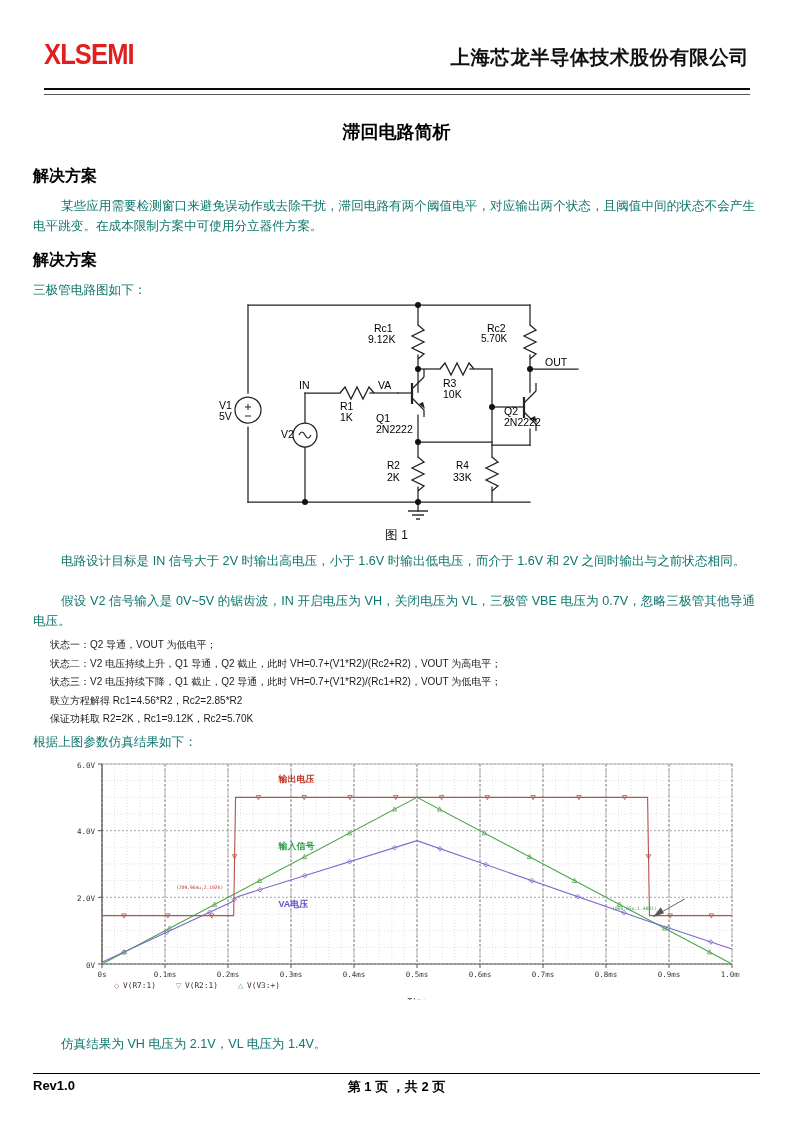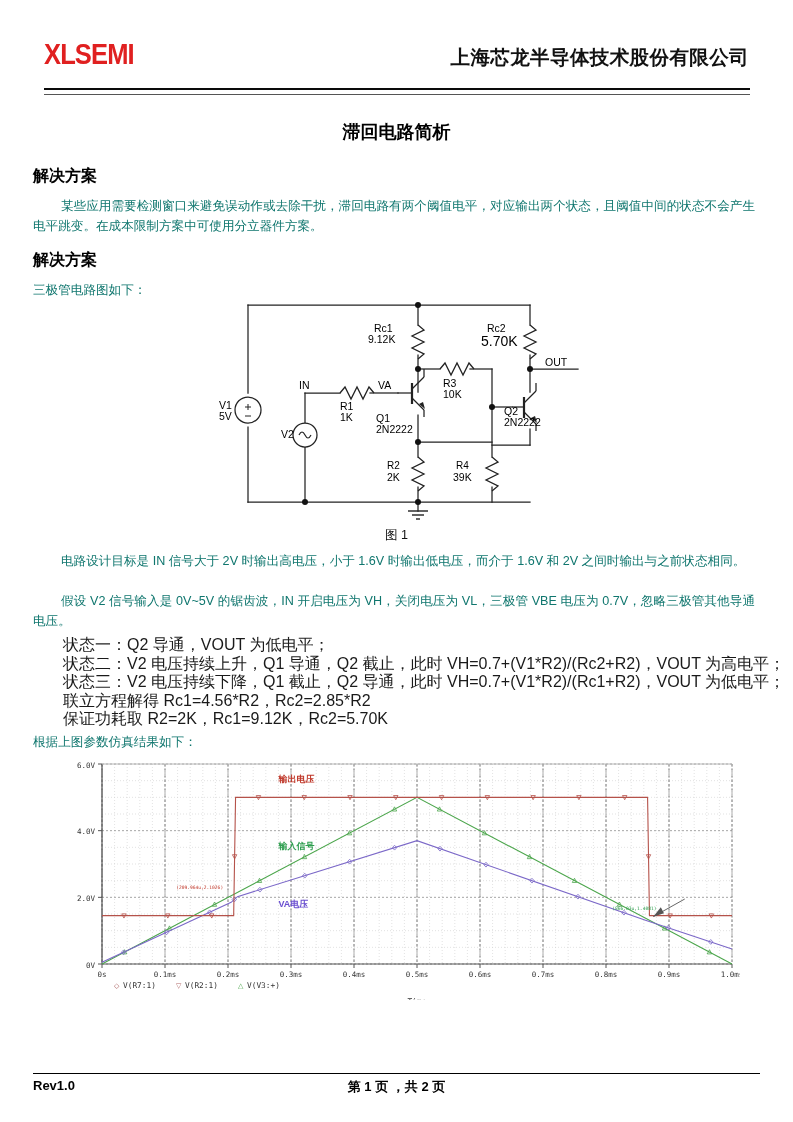--- a/index.html
+++ b/index.html
@@ -58,21 +58,21 @@
   .fig-caption{
     position:absolute;width:793px;left:0;text-align:center;
     font-size:12.6px;color:#111;
   }
 
   
   .state-list{
     position:absolute;left:0;top:636px;width:793px;
   }
   .state-line{
-    padding-left:63px;font-size:16px;line-height:18.6px;color:#1a1a1a;
+    padding-left:50px;font-size:10px;line-height:18.6px;color:#1a1a1a;
     white-space:nowrap;
   }
 
   
   .chart-wrap{
     position:absolute;left:60px;top:752px;width:680px;height:248px;
   }
   .chart-svg{display:block;}
 
   
@@ -230,27 +230,27 @@
     <div style="position:absolute;left:545px;top:59px;font-size:10.5px;">OUT</div>
     <div style="position:absolute;left:340px;top:103px;font-size:10.5px;">R1</div>
     <div style="position:absolute;left:340px;top:114px;font-size:10.5px;">1K</div>
     <div style="position:absolute;left:376px;top:115px;font-size:10.5px;">Q1</div>
     <div style="position:absolute;left:376px;top:126px;font-size:10.5px;">2N2222</div>
     <div style="position:absolute;left:504px;top:108px;font-size:10.5px;">Q2</div>
     <div style="position:absolute;left:504px;top:119px;font-size:10.5px;">2N2222</div>
     <div style="position:absolute;left:374px;top:25px;font-size:10.5px;">Rc1</div>
     <div style="position:absolute;left:368px;top:36px;font-size:10.5px;">9.12K</div>
     <div style="position:absolute;left:487px;top:25px;font-size:10.5px;">Rc2</div>
-    <div style="position:absolute;left:481px;top:36px;font-size:14px;">5.70K</div>
+    <div style="position:absolute;left:481px;top:36px;font-size:10px;">5.70K</div>
     <div style="position:absolute;left:443px;top:80px;font-size:10.5px;">R3</div>
     <div style="position:absolute;left:443px;top:91px;font-size:10.5px;">10K</div>
     <div style="position:absolute;left:387px;top:163px;font-size:10px;">R2</div>
     <div style="position:absolute;left:387px;top:174px;font-size:10.5px;">2K</div>
     <div style="position:absolute;left:456px;top:163px;font-size:10px;">R4</div>
-    <div style="position:absolute;left:453px;top:174px;font-size:10.5px;">39K</div>
+    <div style="position:absolute;left:453px;top:174px;font-size:10.5px;">33K</div>
   </div>
 
   <div class="fig-caption" style="top:527px;">图 1</div>
 
   <div class="para indent" style="top:551px;">电路设计目标是 IN 信号大于 2V 时输出高电压，小于 1.6V 时输出低电压，而介于 1.6V 和 2V 之间时输出与之前状态相同。</div>
   <div class="para indent" style="top:591px;">假设 V2 信号输入是 0V~5V 的锯齿波，IN 开启电压为 VH，关闭电压为 VL，三极管 VBE 电压为 0.7V，忽略三极管其他导通电压。</div>
 
   <div class="state-list">
     <div class="state-line">状态一：Q2 导通，VOUT 为低电平；</div>
     <div class="state-line">状态二：V2 电压持续上升，Q1 导通，Q2 截止，此时 VH=0.7+(V1*R2)/(Rc2+R2)，VOUT 为高电平；</div>
@@ -431,18 +431,19 @@
         <text x="63" y="236" font-size="7.8" font-family="&quot;DejaVu Sans Mono&quot;, monospace" fill="#333">V(R7:1)</text>
         <text x="116" y="236" font-size="7" font-family="&quot;DejaVu Sans&quot;, sans-serif" fill="#b06a6a">▽</text>
         <text x="125" y="236" font-size="7.8" font-family="&quot;DejaVu Sans Mono&quot;, monospace" fill="#333">V(R2:1)</text>
         <text x="178" y="236" font-size="7" font-family="&quot;DejaVu Sans&quot;, sans-serif" fill="#4ca64c">△</text>
         <text x="187" y="236" font-size="7.8" font-family="&quot;DejaVu Sans Mono&quot;, monospace" fill="#333">V(V3:+)</text>
         <text x="357" y="252" text-anchor="middle" font-size="7.8" font-family="&quot;DejaVu Sans Mono&quot;, monospace" fill="#333">Time</text>
       </svg>
   </div>
 
 
+  <div class="para indent" style="top:1034px;">仿真结果为 VH 电压为 2.1V，VL 电压为 1.4V。</div>
 
   <div class="footer-rule"></div>
   <div class="footer-left">Rev1.0</div>
   <div class="footer-center">第 1 页 ，共 2 页</div>
 
 </div>
 
 </body></html>

